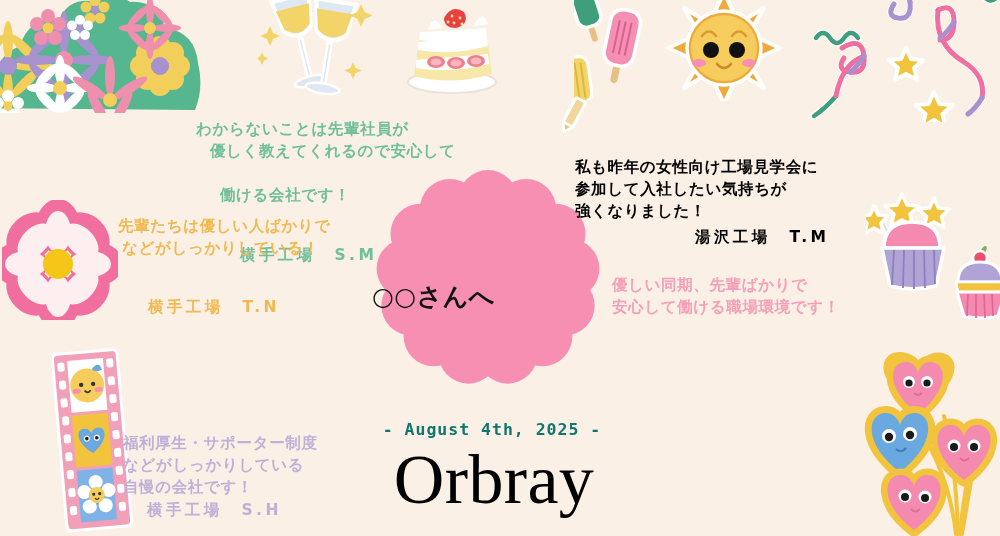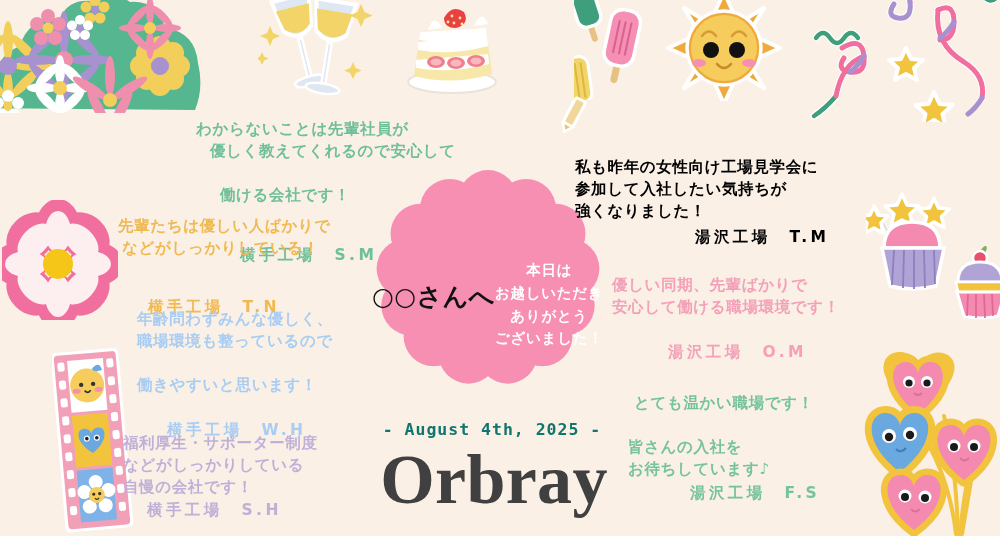--- a/index.html
+++ b/index.html
@@ -116,22 +116,22 @@
     white-space: nowrap;
   }
   #logo {
     position: absolute;
     left: 366px;
     top: 445px;
     width: 256px;
     text-align: center;
     font-family: "Liberation Serif", serif;
     font-size: 70px;
-    font-weight: 700;
-    color: #404040;
+    font-weight: 400;
+    color: #000000;
     letter-spacing: 0.005em;
     line-height: 1;
   }
 
   
   .sticker { position: absolute; pointer-events: none; }
   #st-bouquet   { left: -10px;  top: -12px;  width: 220px; height: 125px; }
   #st-glasses   { left: 258px;  top: -8px;   width: 118px; height: 108px; }
   #st-cake      { left: 398px;  top: 4px;    width: 108px; height: 92px;  }
   #st-popsicles { left: 574px;  top: -12px;  width: 80px;  height: 112px; }
@@ -597,70 +597,53 @@
           <circle cx="61.62" cy="168.31" r="30" fill="#F78FB3"></circle>
           <circle cx="39.33" cy="137.62" r="30" fill="#F78FB3"></circle>
           <circle cx="34.60" cy="100.61" r="30" fill="#F78FB3"></circle>
           <circle cx="48.52" cy="65.75" r="30" fill="#F78FB3"></circle>
           <circle cx="77.89" cy="41.02" r="30" fill="#F78FB3"></circle>
         </g>
       <circle cx="116" cy="110" r="86" fill="#F78FB3"></circle>
     </svg>
     <div id="badge-text-wrap">
       <div id="badge-title">○○さんへ</div>
-      <div id="badge-body">本日は
-お越しいただき
-ありがとう
-ございました！</div>
     </div>
   </div>
 
   <div class="msg" id="msg-1">
     <span>わからないことは先輩社員が</span>
     <span class="ln2">優しく教えてくれるので安心して</span>
     <span class="ln3">働ける会社です！</span>
     <span class="sig">横手工場　S.M</span>
   </div>
 
   <div class="msg" id="msg-2">
     <span>先輩たちは優しい人ばかりで</span>
     <span class="ln2">などがしっかりしている！</span>
     <span class="sig">横手工場　T.N</span>
   </div>
 
-  <div class="msg" id="msg-3">
-    <span>年齢問わずみんな優しく、</span>
-    <span class="ln2">職場環境も整っているので</span>
-    <span class="ln2">働きやすいと思います！</span>
-    <span class="sig">横手工場　W.H</span>
-  </div>
 
   <div class="msg" id="msg-4">
     <span>福利厚生・サポーター制度</span>
     <span class="ln2">などがしっかりしている</span>
     <span class="ln2">自慢の会社です！</span>
     <span class="sig">横手工場　S.H</span>
   </div>
 
   <div class="msg" id="msg-5">
     <span>私も昨年の女性向け工場見学会に</span>
     <span class="ln2">参加して入社したい気持ちが</span>
     <span class="ln2">強くなりました！</span>
     <span class="sig">湯沢工場　T.M</span>
   </div>
 
   <div class="msg" id="msg-6">
     <span>優しい同期、先輩ばかりで</span>
     <span class="ln2">安心して働ける職場環境です！</span>
-    <span class="sig">湯沢工場　O.M</span>
   </div>
 
-  <div class="msg" id="msg-7">
-    <span class="ln1">とても温かい職場です！</span>
-    <span>皆さんの入社を</span>
-    <span>お待ちしています♪</span>
-    <span class="sig">湯沢工場　F.S</span>
-  </div>
 
   <div id="date-line">- August 4th, 2025 -</div>
   <div id="logo">Orbray</div>
 
 </div>
 
 </body></html>

